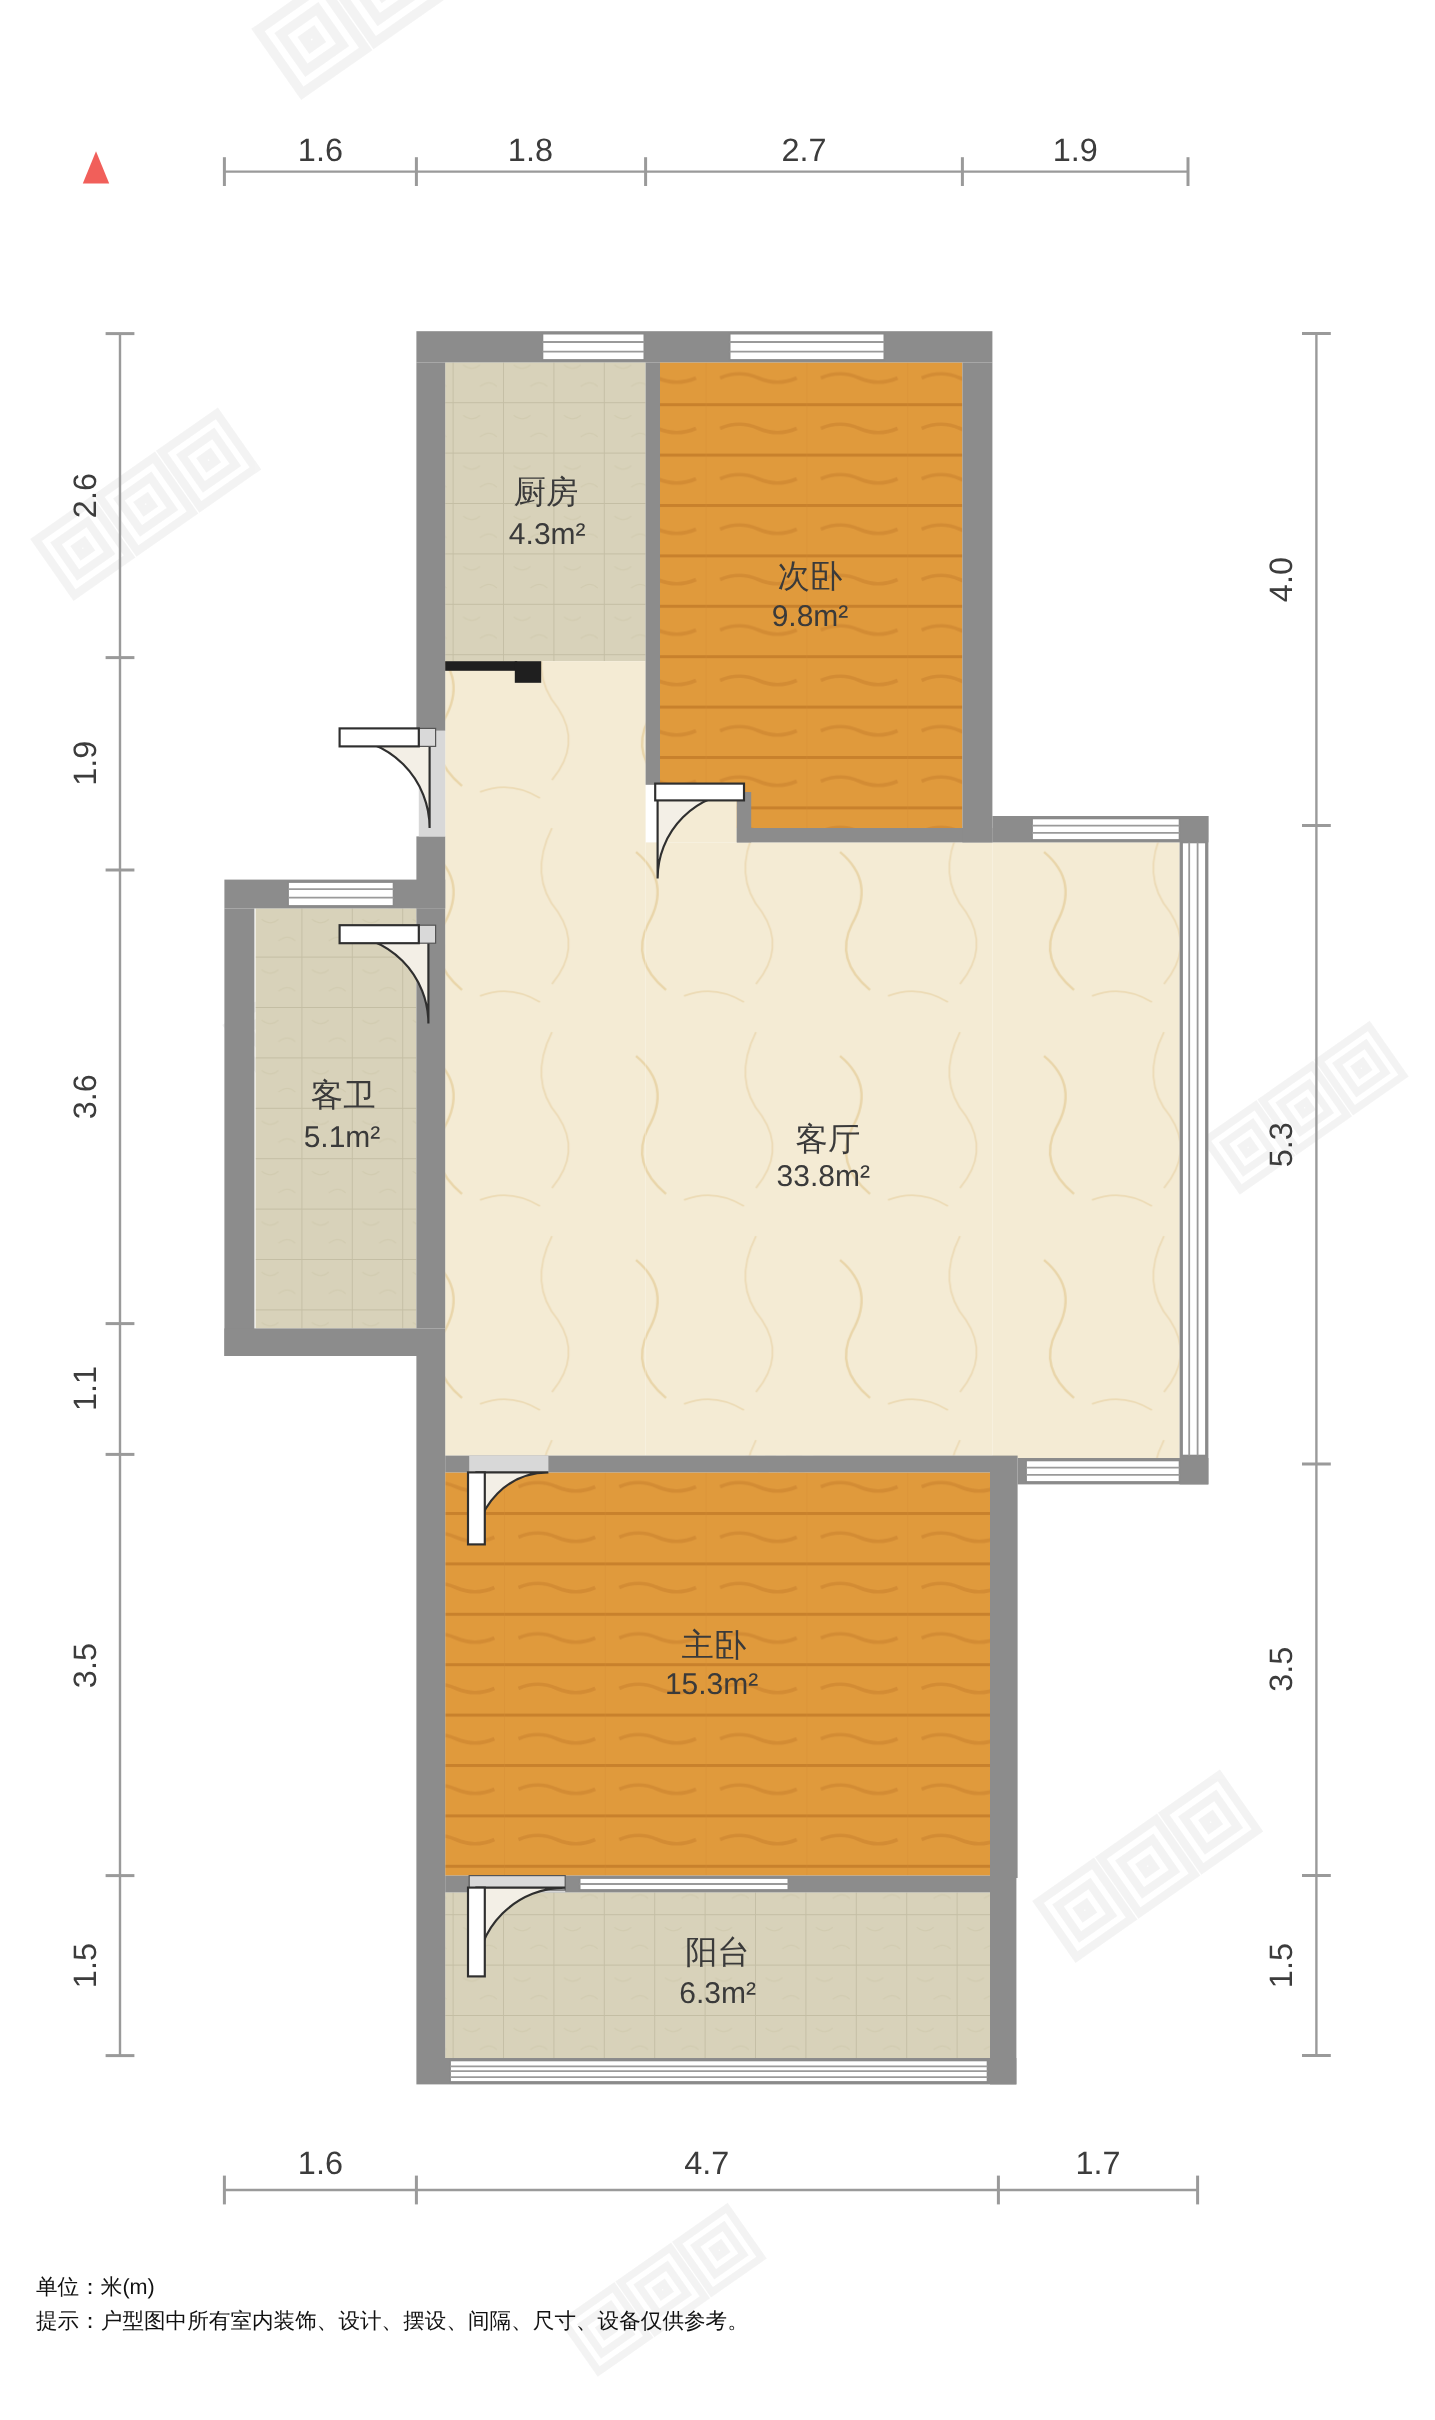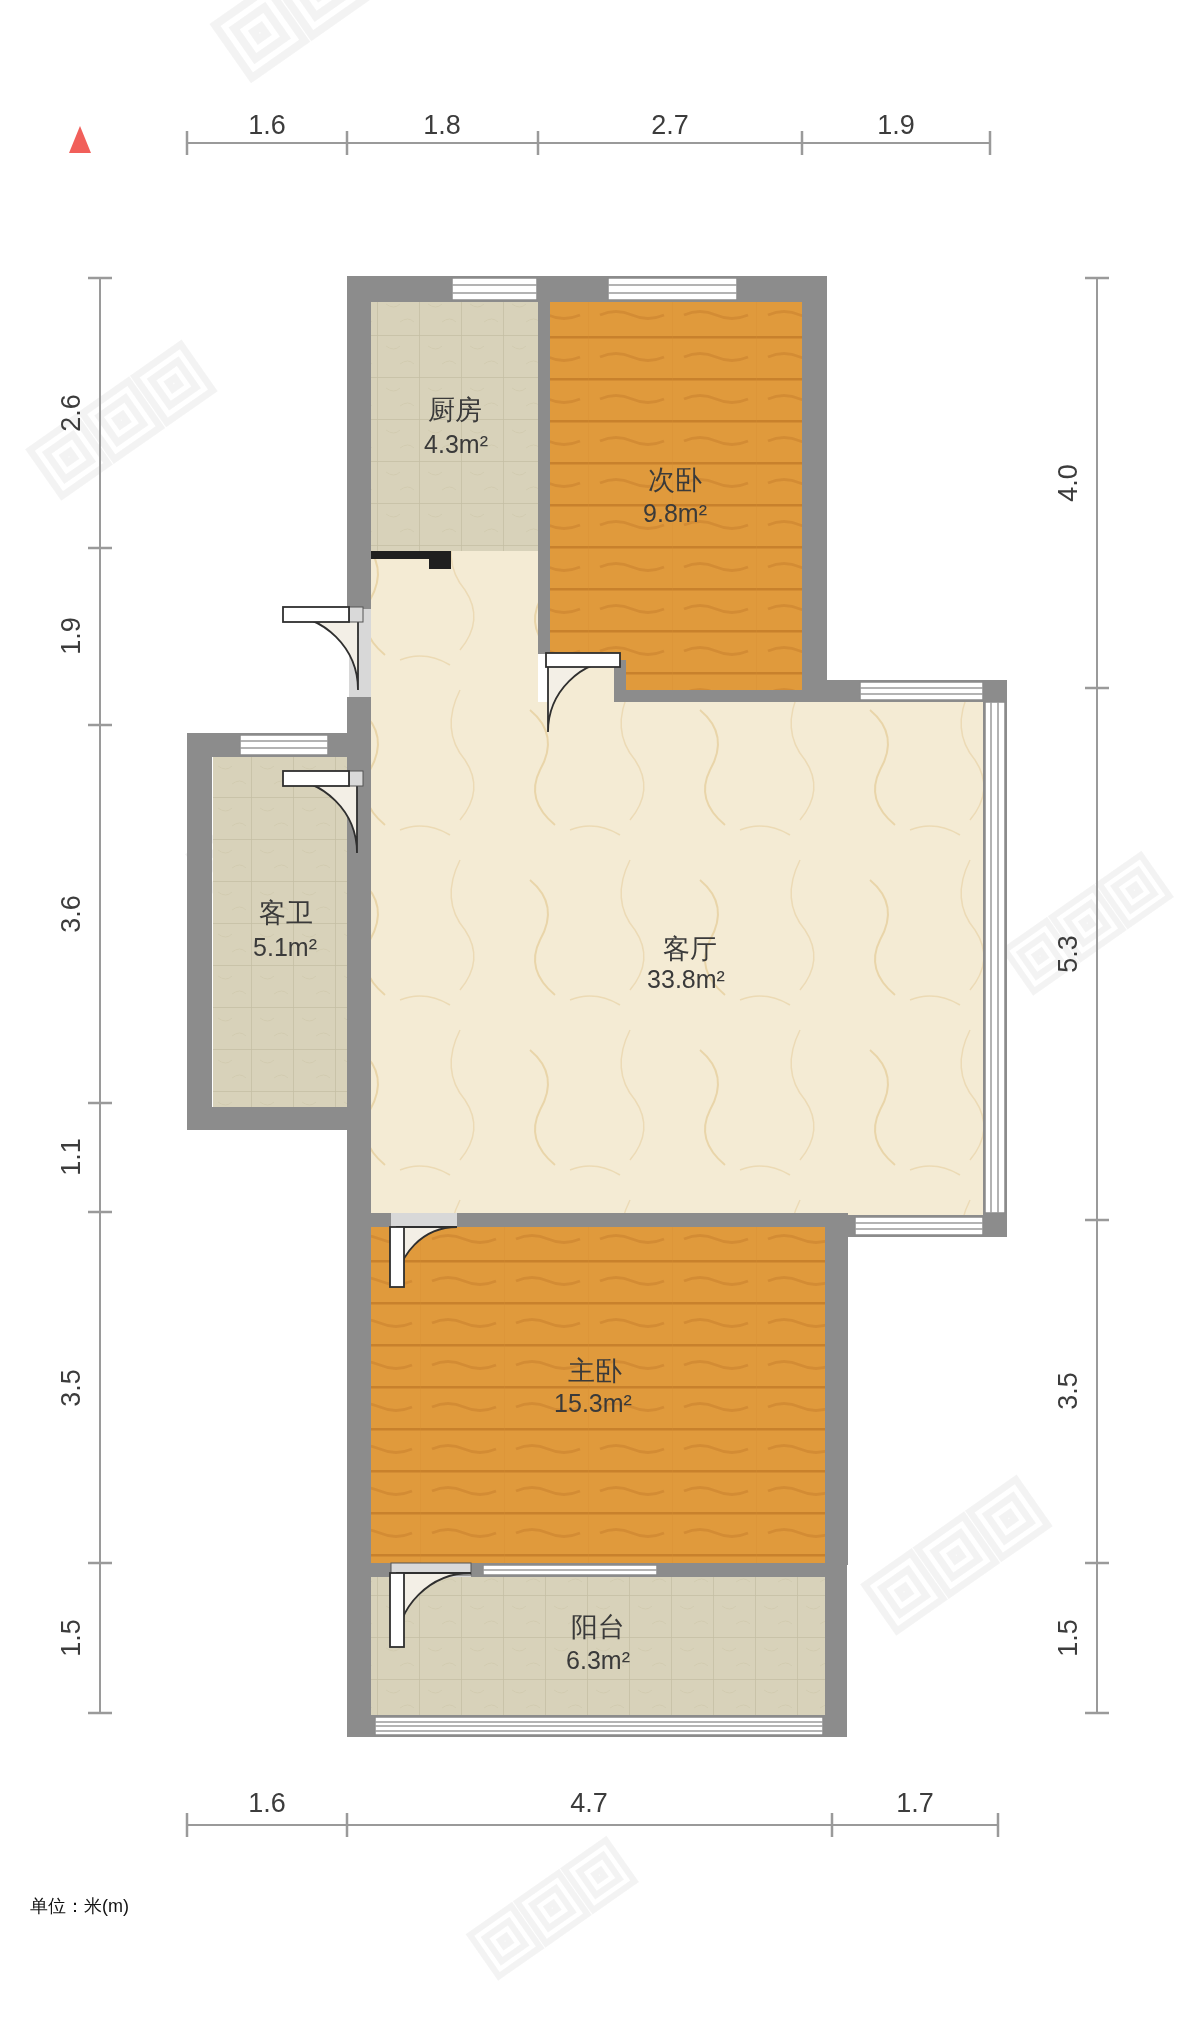--- a/index.html
+++ b/index.html
@@ -251,14 +251,15 @@
     <line class="dimtick" x1="832" y1="1813" x2="832" y2="1837"></line>
     <line class="dimtick" x1="998" y1="1813" x2="998" y2="1837"></line>
     <text class="dimtext" x="267" y="1812">1.6</text>
     <text class="dimtext" x="589" y="1812">4.7</text>
     <text class="dimtext" x="915" y="1812">1.7</text>
   </g>
 </svg>
 
 <div id="footer">
   <div>单位：米(m)</div>
+  <div>提示：户型图中所有室内装饰、设计、摆设、间隔、尺寸、设备仅供参考。</div>
 </div>
 </div>
 
 </body></html>

